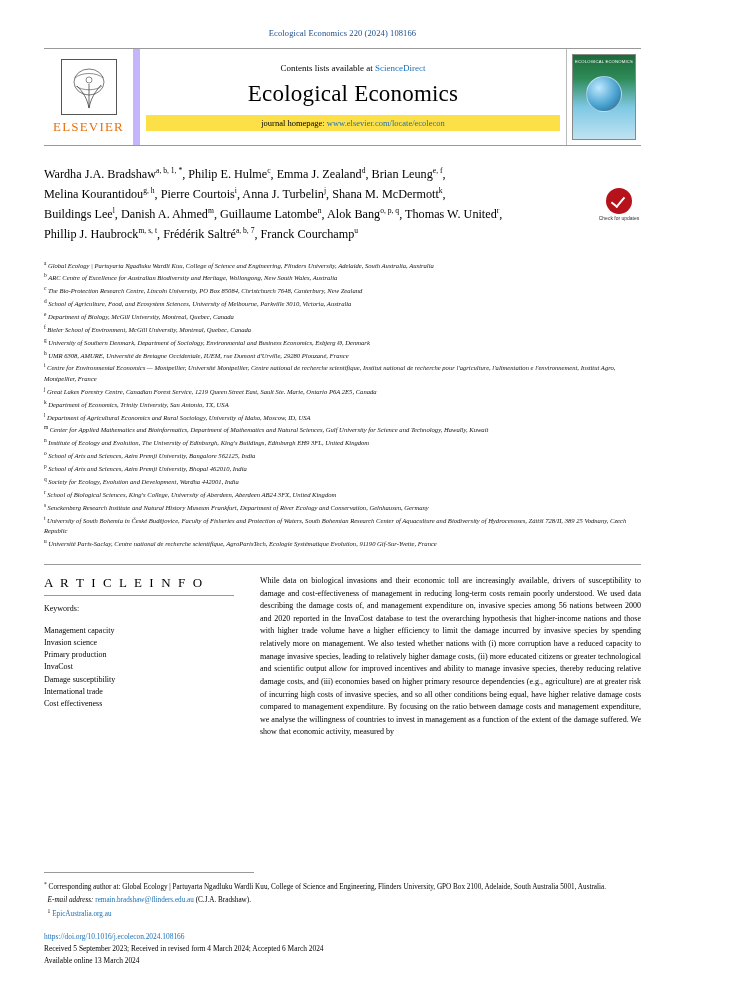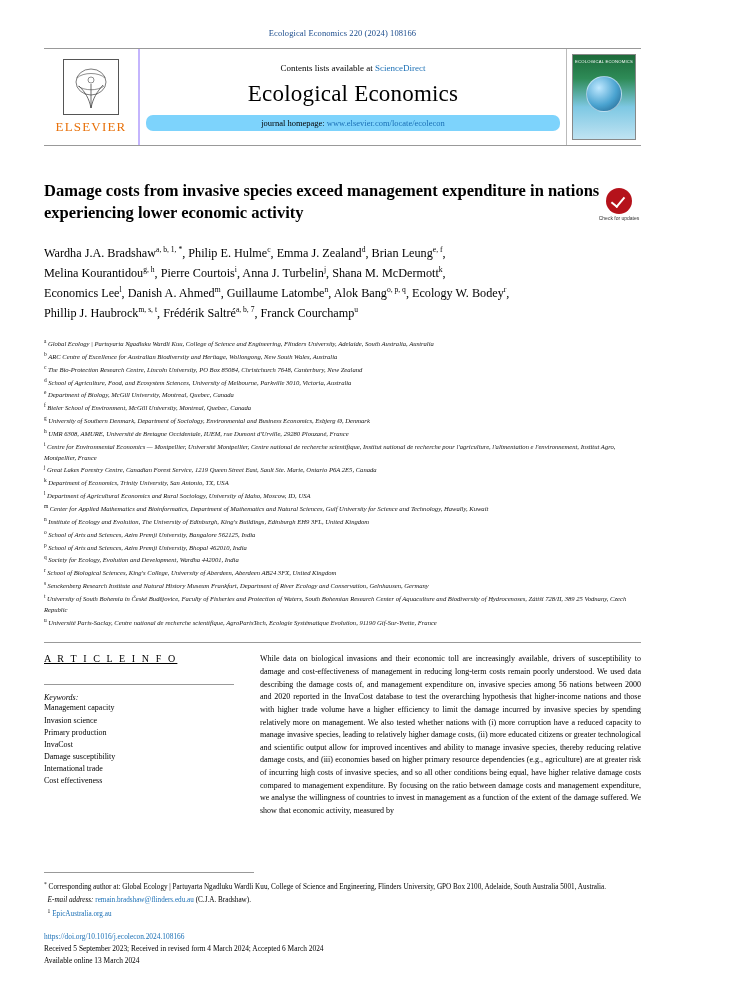--- a/index.html
+++ b/index.html
@@ -32,21 +32,21 @@
   .masthead {
     display: flex;
     border-top: 1px solid #999;
     border-bottom: 1px solid #999;
     height: 96px;
     align-items: stretch;
   }
   .elsevier-box {
     width: 96px;
     flex: 0 0 96px;
-    border-right: 2px solid #c4b5fd;
+    border-right: 7px solid #c4b5fd;
     display: flex;
     flex-direction: column;
     align-items: center;
     justify-content: center;
     padding: 4px 0;
     box-sizing: border-box;
   }
   .elsevier-tree {
     width: 54px;
     height: 54px;
@@ -82,26 +82,25 @@
     color: #1a6fb5;
   }
   .journal-title {
     font-size: 23px;
     font-family: "Liberation Serif", serif;
     letter-spacing: 0.2px;
     margin: 2px 0 8px 0;
   }
   .homepage-bar {
     width: 100%;
-    background: #7dd3fc;
+    background: #fde047;
     text-align: center;
     font-size: 8.5px;
     padding: 3px 0;
     box-sizing: border-box;
-    border-radius: 7px;
   }
   .homepage-bar .url {
     color: #1a6fb5;
   }
   .cover-box {
     width: 74px;
     flex: 0 0 74px;
     border-left: 1px solid #bbb;
     display: flex;
     align-items: center;
@@ -208,30 +207,28 @@
     margin-top: 6px;
   }
   .col-left {
     width: 190px;
     flex: 0 0 190px;
   }
   .col-right {
     flex: 1 1 auto;
   }
   .sec-head {
-    font-size: 10px;
+    font-size: 13px;
     letter-spacing: 2.1px;
     font-family: "Liberation Serif", serif;
-    margin-bottom: 20px;
-    text-decoration: underline;
+    margin-bottom: 4px;
   }
   .kw-title {
     font-size: 8px;
-    font-style: italic;
-    margin-bottom: 0;
+    margin-bottom: 12px;
   }
   .kw-list {
     font-size: 8px;
     line-height: 1.52;
   }
   .abstract-text {
     font-size: 8px;
     line-height: 1.58;
     text-align: justify;
     hyphens: auto;
@@ -319,36 +316,35 @@
         <div class="cover-globe"></div>
       </div>
     </div>
   </div>
 
   <div class="checkmark-box">
     <div class="check-icon"></div>
     <div class="check-label">Check for updates</div>
   </div>
 
-  <h1 class="paper-title">Damage costs from invasive species exceed management expenditure in nations experiencing lower economic activity</h1>
 
   <div class="authors">
     <span><span>Wardha J.A. Bradshaw</span><sup>a, b, 1, *</sup></span>,
     <span><span>Philip E. Hulme</span><sup>c</sup></span>,
     <span><span>Emma J. Zealand</span><sup>d</sup></span>,
     <span><span>Brian Leung</span><sup>e, f</sup></span>,<br>
     <span><span>Melina Kourantidou</span><sup>g, h</sup></span>,
     <span><span>Pierre Courtois</span><sup>i</sup></span>,
     <span><span>Anna J. Turbelin</span><sup>j</sup></span>,
     <span><span>Shana M. McDermott</span><sup>k</sup></span>,<br>
-    <span><span>Economics Lee</span><sup>l</sup></span>,
+    <span><span>Buildings Lee</span><sup>l</sup></span>,
     <span><span>Danish A. Ahmed</span><sup>m</sup></span>,
     <span><span>Guillaume Latombe</span><sup>n</sup></span>,
     <span><span>Alok Bang</span><sup>o, p, q</sup></span>,
-    <span><span>Ecology W. Bodey</span><sup>r</sup></span>,<br>
+    <span><span>Thomas W. United</span><sup>r</sup></span>,<br>
     <span><span>Phillip J. Haubrock</span><sup>m, s, t</sup></span>,
     <span><span>Frédérik Saltré</span><sup>a, b, 7</sup></span>,
     <span><span>Franck Courchamp</span><sup>u</sup></span>
   </div>
 
   <div class="affiliations">
     <div><span class="aff-sup">a</span><span>Global Ecology | Partuyarta Ngadluku Wardli Kuu, College of Science and Engineering, Flinders University, Adelaide, South Australia, Australia</span></div>
     <div><span class="aff-sup">b</span><span>ARC Centre of Excellence for Australian Biodiversity and Heritage, Wollongong, New South Wales, Australia</span></div>
     <div><span class="aff-sup">c</span><span>The Bio-Protection Research Centre, Lincoln University, PO Box 85084, Christchurch 7648, Canterbury, New Zealand</span></div>
     <div><span class="aff-sup">d</span><span>School of Agriculture, Food, and Ecosystem Sciences, University of Melbourne, Parkville 3010, Victoria, Australia</span></div>

